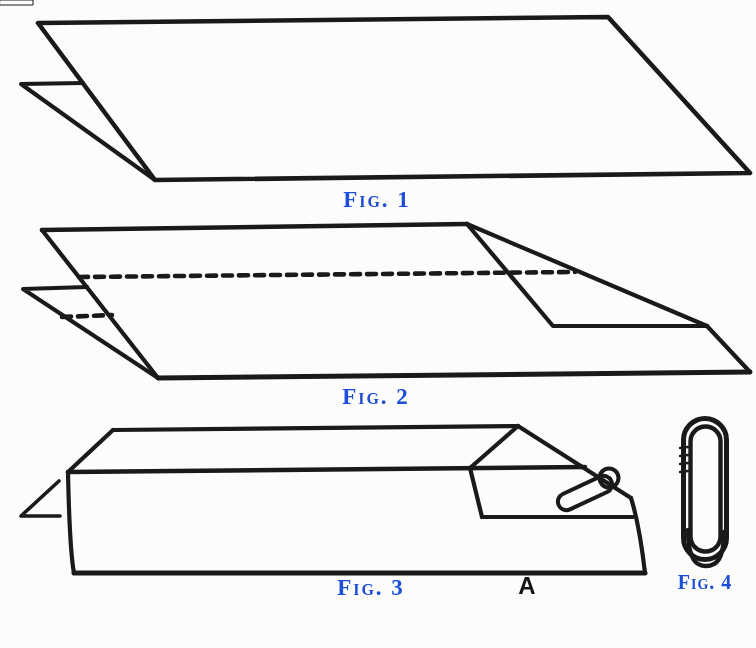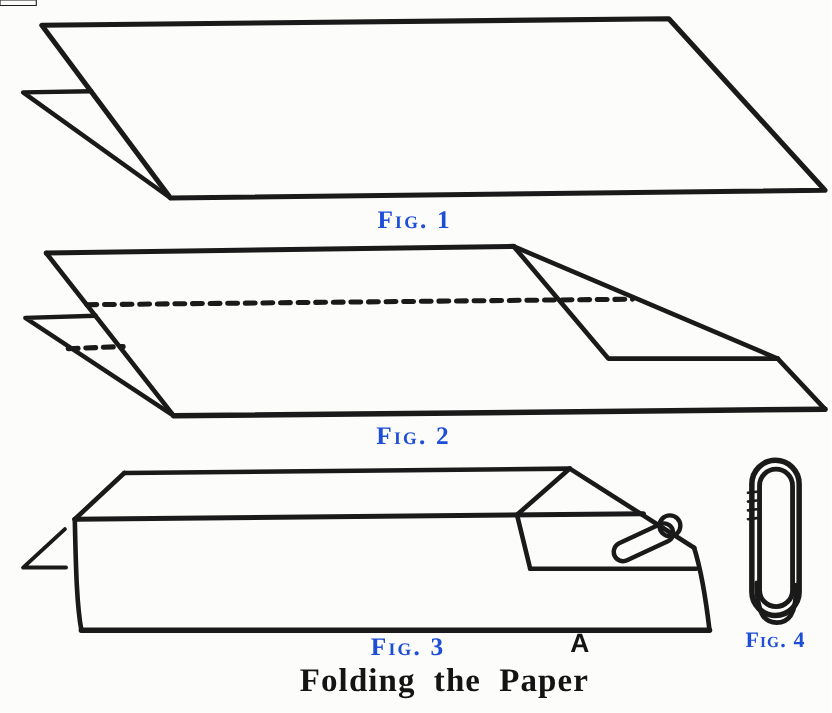--- a/index.html
+++ b/index.html
@@ -88,14 +88,13 @@
   <div class="fig-label" style="left:377px;top:188px">Fig. 1</div>
 
   <div class="fig-label" style="left:376px;top:385px">Fig. 2</div>
 
   <div class="fig-label" style="left:371px;top:576px">Fig. 3</div>
 
   <div class="point-label" style="left:527px;top:574px">A</div>
 
   <div class="fig-label small" style="left:705px;top:572px">Fig. 4</div>
 
-  <div class="caption" style="left:404px;top:604px">Folding the Paper</div>
 </div>
 
 </body></html>

